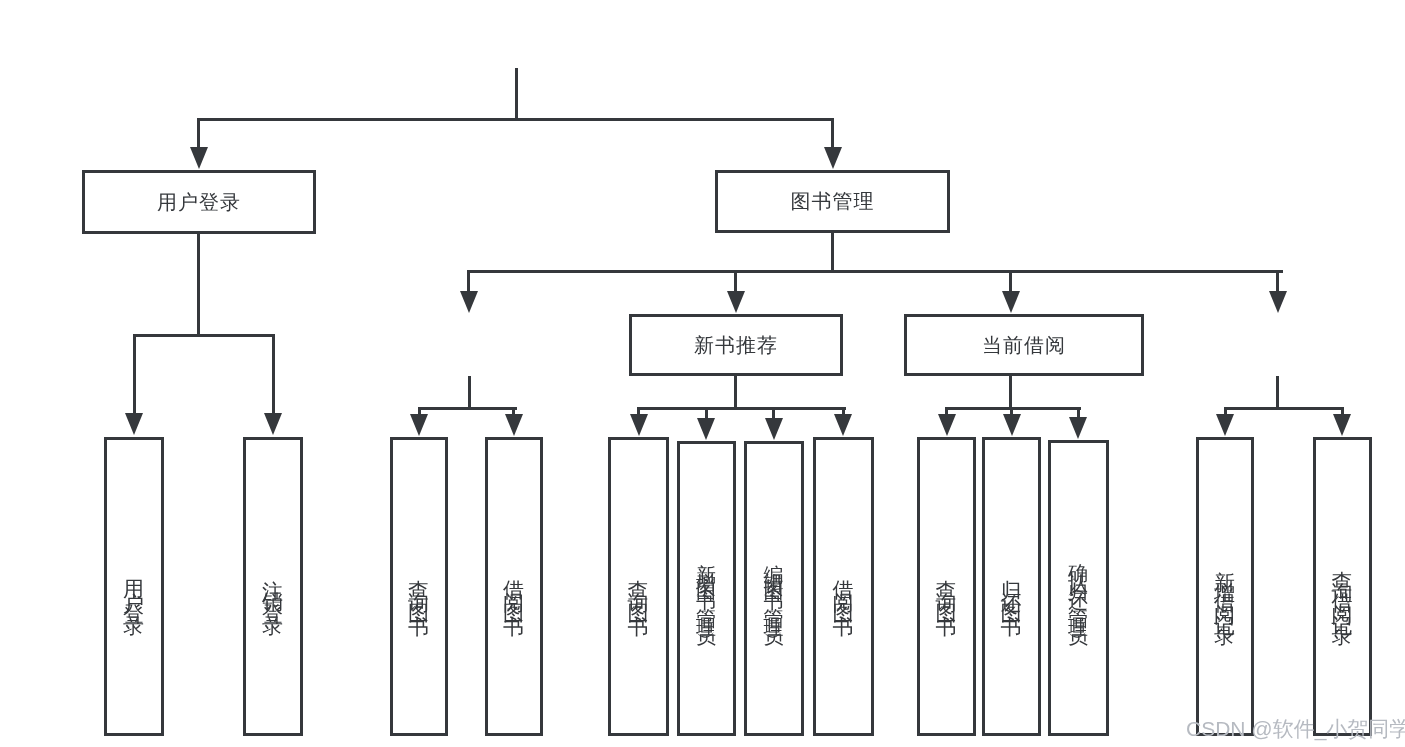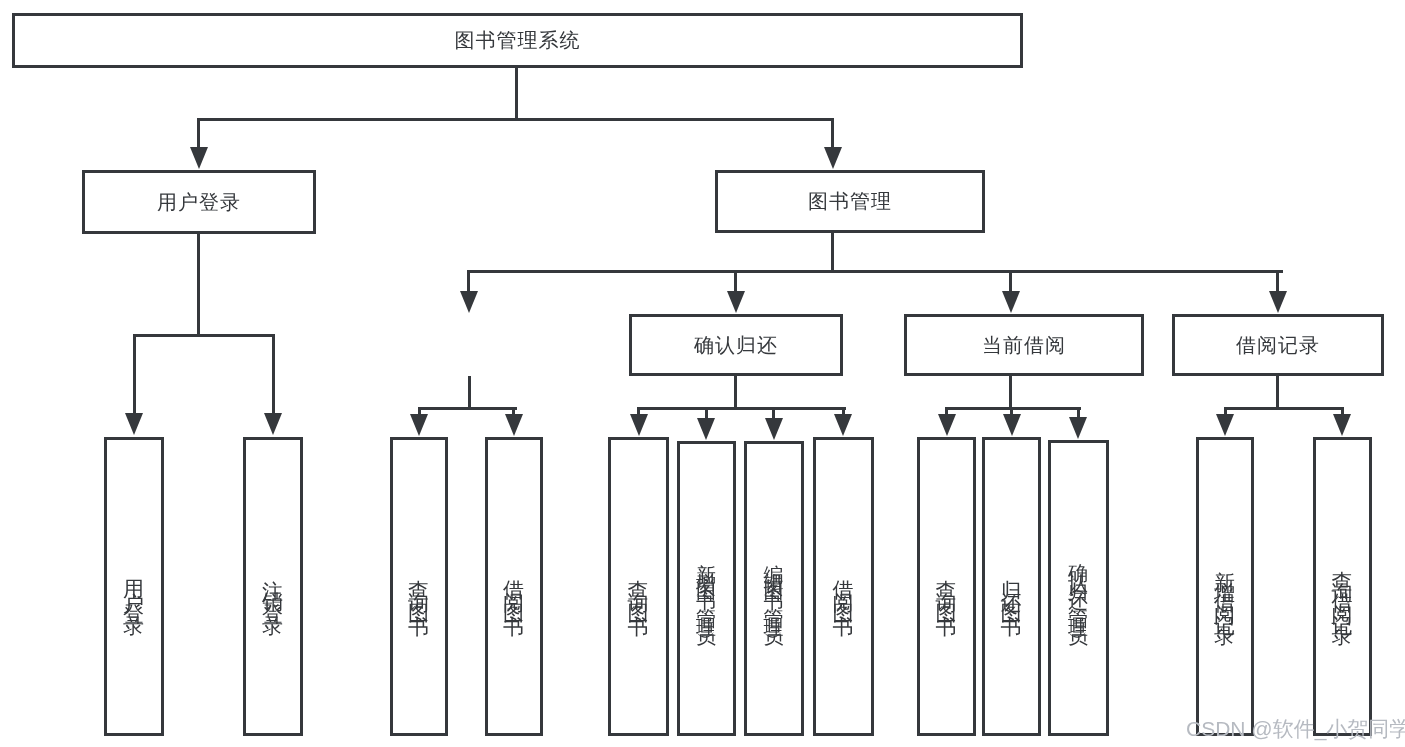--- a/index.html
+++ b/index.html
@@ -40,28 +40,26 @@
   .watermark {
     position:absolute; left:1186px; top:715px; z-index:5;
     font-size:21px; color:var(--watermark,#b6bac1); white-space:nowrap;
   }
 </style>
 </head>
 <body>
 
 <div class="canvas">
 
-  <div class="n" style="left:12px;top:13px;width:1011px;height:55px">图书管理系统</div>
 
   <div class="n" style="left:82px;top:170px;width:234px;height:64px">用户登录</div>
-  <div class="n" style="left:715px;top:170px;width:270px;height:63px">图书管理</div>
+  <div class="n" style="left:715px;top:170px;width:235px;height:63px">图书管理</div>
 
-  <div class="n" style="left:629px;top:314px;width:214px;height:62px">确认归还</div>
+  <div class="n" style="left:629px;top:314px;width:214px;height:62px">新书推荐</div>
   <div class="n" style="left:904px;top:314px;width:240px;height:62px">当前借阅</div>
-  <div class="n" style="left:1172px;top:314px;width:212px;height:62px">借阅记录</div>
 
   <div class="vn" style="left:104px;top:437px;width:60px;height:299px">
     <span>用户登录</span>
     </div>
   <div class="vn" style="left:243px;top:437px;width:60px;height:299px">
     <span>注销登录</span>
     </div>
 
   <div class="vn" style="left:390px;top:437px;width:58px;height:299px">
     <span>查询图书</span>

